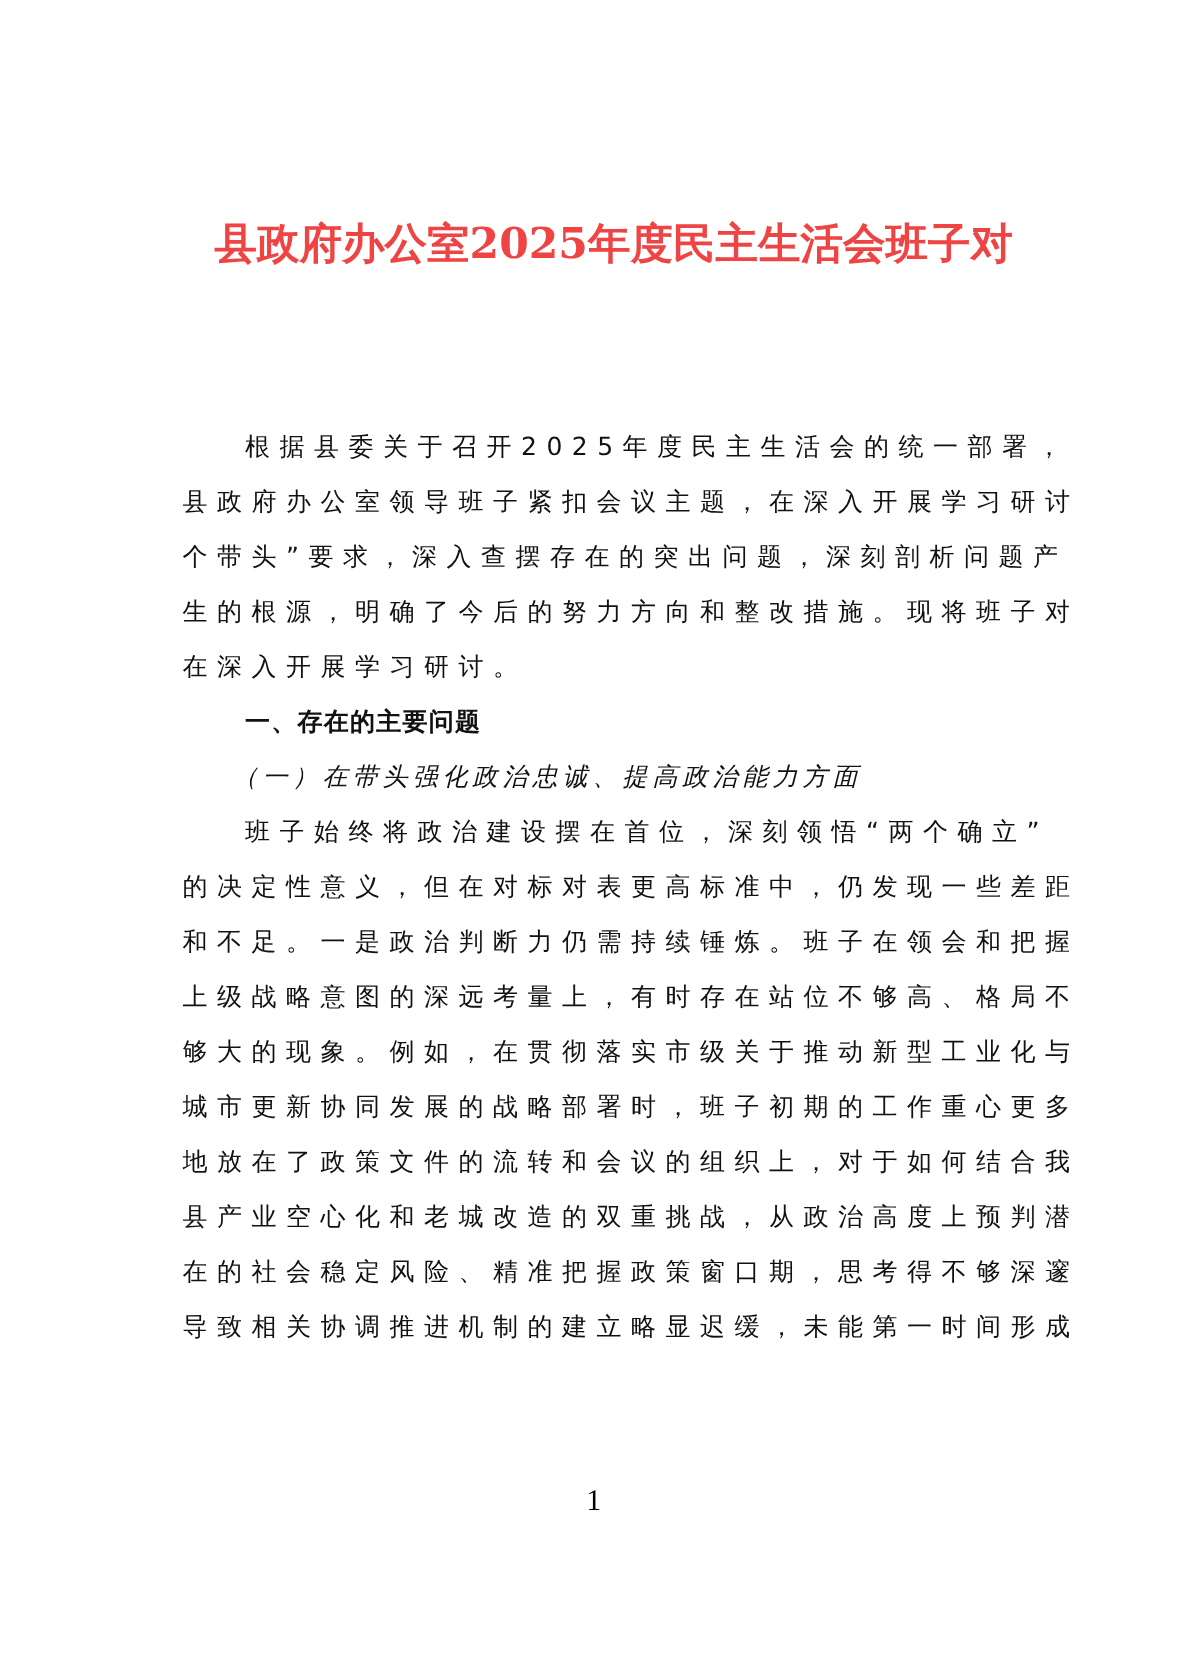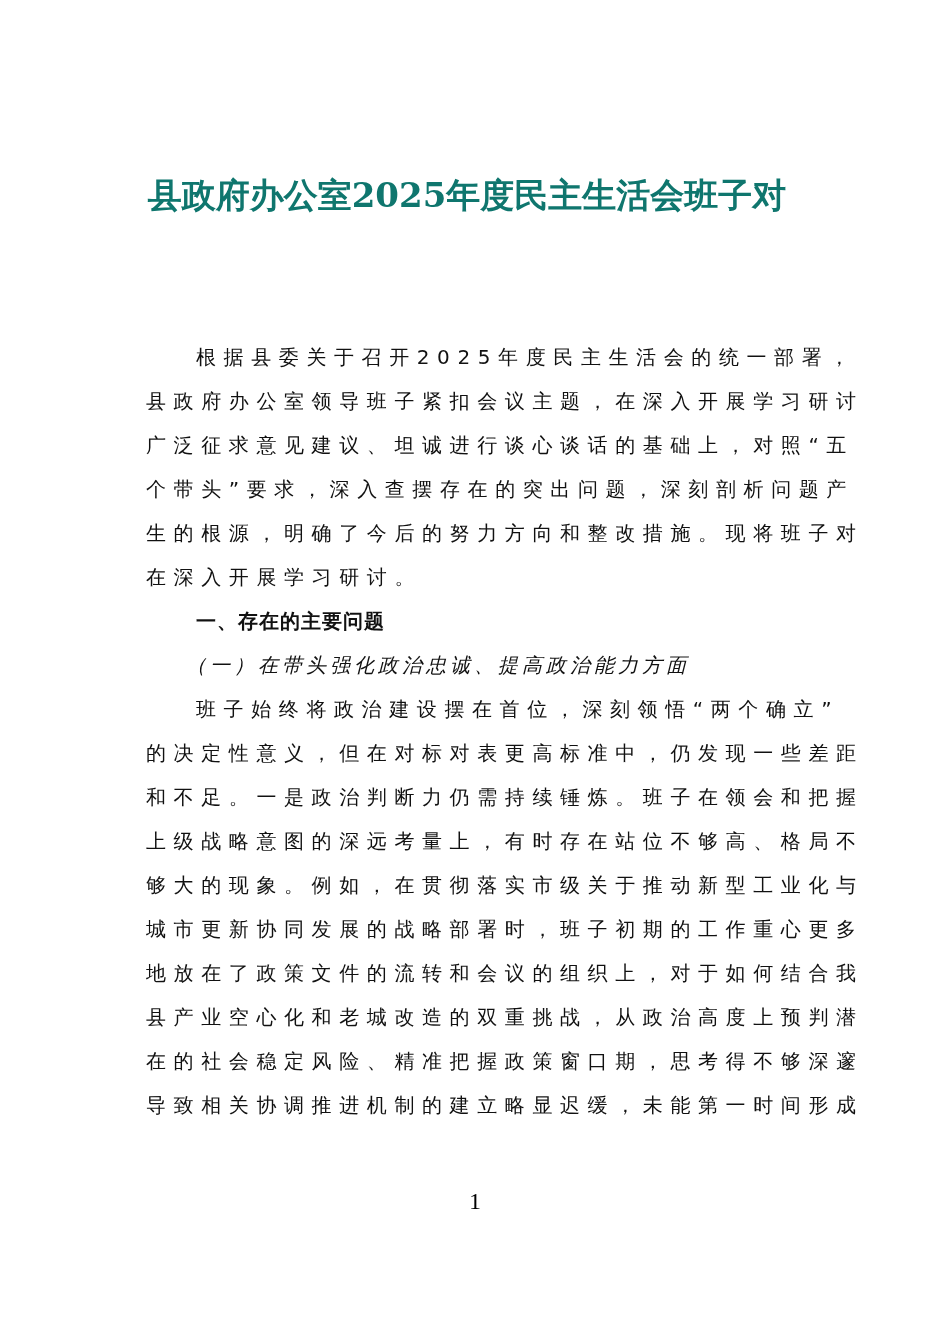--- a/index.html
+++ b/index.html
@@ -1,21 +1,21 @@
 <!DOCTYPE html>
 <html><head>
 <meta charset="utf-8">
 <style>
   html, body { margin: 0; padding: 0; background: #ffffff; }
   body { width: 950px; height: 1344px; position: relative; overflow: hidden; }
   .page { position: absolute; left: 0; top: 0; width: 950px; height: 1344px; background: #fff; }
   .title {
-    position: absolute; left: 132px; width: 670px; text-align: center;
+    position: absolute; left: 156px; width: 670px; text-align: center;
     font-family: "DejaVu Serif", serif; font-weight: bold; font-size: 34px;
-    color: #0f766e; letter-spacing: 0px; line-height: 58px;
+    color: #ef4444; letter-spacing: 0px; line-height: 58px;
   }
   .title.l1 { top: 166px; }
   .title.l2 { top: 208px; }
   .body-text {
     position: absolute; left: 146px; width: 662px;
     font-family: "DejaVu Sans", sans-serif; font-size: 20px; color: #111;
     line-height: 44px; letter-spacing: 7.6px; white-space: nowrap;
   }
   .line { display: block; height: 44px; }
   .indent { padding-left: 50px; }
@@ -28,21 +28,20 @@
 </style>
 </head>
 <body>
 
 <div class="page">
   <div class="title l1">县政府办公室2025年度民主生活会班子对</div>
 
   <div class="body-text" style="top:335px;">
     <span class="line indent">根据县委关于召开2025年度民主生活会的统一部署，</span>
     <span class="line">县政府办公室领导班子紧扣会议主题，在深入开展学习研讨</span>
-    <span class="line">广泛征求意见建议、坦诚进行谈心谈话的基础上，对照“五</span>
     <span class="line">个带头”要求，深入查摆存在的突出问题，深刻剖析问题产</span>
     <span class="line">生的根源，明确了今后的努力方向和整改措施。现将班子对</span>
     <span class="line">在深入开展学习研讨。</span>
     <span class="line indent h1">一、存在的主要问题</span>
     <span class="line h2" style="padding-left:40px;">（一）在带头强化政治忠诚、提高政治能力方面</span>
     <span class="line indent">班子始终将政治建设摆在首位，深刻领悟“两个确立”</span>
     <span class="line">的决定性意义，但在对标对表更高标准中，仍发现一些差距</span>
     <span class="line">和不足。一是政治判断力仍需持续锤炼。班子在领会和把握</span>
     <span class="line">上级战略意图的深远考量上，有时存在站位不够高、格局不</span>
     <span class="line">够大的现象。例如，在贯彻落实市级关于推动新型工业化与</span>

